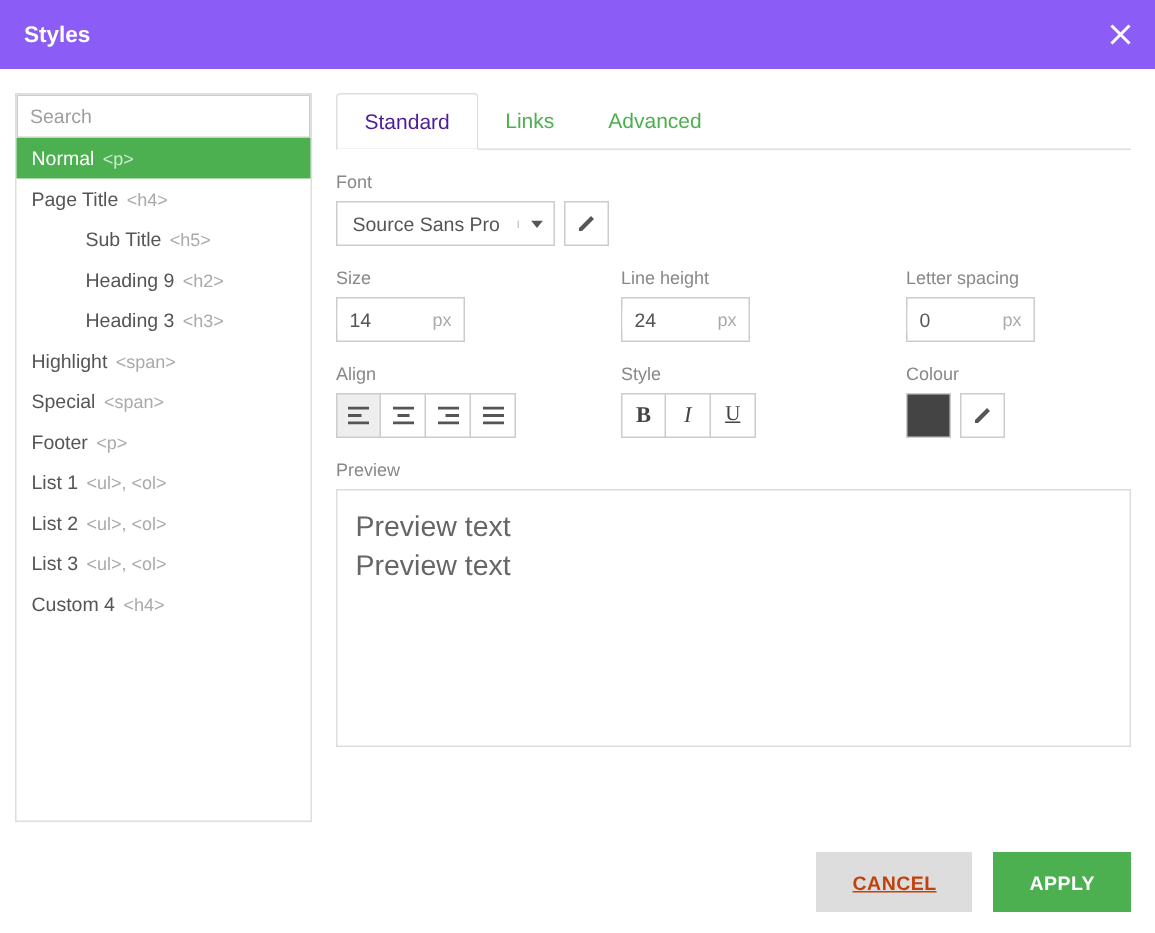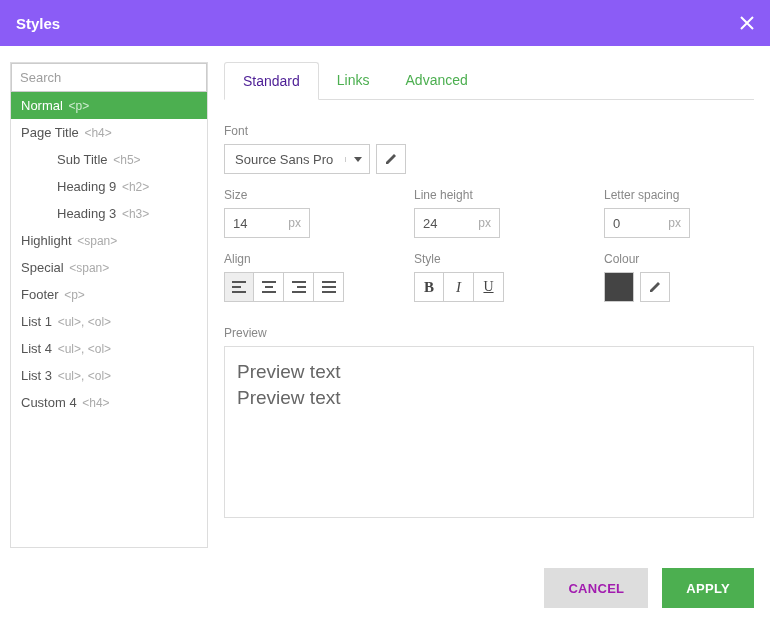--- a/index.html
+++ b/index.html
@@ -15,21 +15,21 @@
 .styles-list { list-style: none; }
 .styles-list li { padding: 6px 10px; cursor: pointer; color:#555; font-size:13px; }
 .styles-list li.indent2 { padding-left: 46px; }
 .styles-list li.active { background: #4caf50; color: #fff; }
 .styles-list li .tag { color: #aaa; font-size: 12px; margin-left:2px;}
 .styles-list li.active .tag { color: #cdeccf; }
 .main { flex: 1; padding-right:6px;}
 .tabs { border-bottom: 1px solid #ddd; display: flex; }
 .tab { padding: 10px 18px; cursor: pointer; color: #4caf50; font-size:14px; }
 .tab.active { border: 1px solid #ddd; border-bottom: 1px solid #fff; margin-bottom: -1px; color: #4c1d95; border-radius:3px 3px 0 0;}
-.section { margin-top: 24px; }
+.section { margin-top: 14px; }
 .row { display: flex; gap: 40px; margin-top: 14px; }
 .col { flex: 0 0 auto; }
 .col3 .col{ width:150px;}
 .label { font-size: 12px; color: #888; margin-bottom: 6px; display:block;}
 .font-row{ display:flex; gap:6px; align-items:stretch;}
 .font-select { border:1px solid #ccc; height:30px; display:flex; align-items:center;}
 .font-select .fval{ width:120px; padding:0 10px; font-size:13px; color:#555;}
 .font-select .caret{ width:24px; border-left:1px solid #ccc; display:flex; align-items:center; justify-content:center; cursor:pointer;}
 .icon-btn{ border:1px solid #ccc; width:30px; height:30px; display:flex; align-items:center; justify-content:center; cursor:pointer; background:#fff;}
 .num-input{ border:1px solid #ccc; height:30px; width:86px; display:flex; align-items:center;}
@@ -38,21 +38,21 @@
 .btn-group{ display:flex; }
 .btn-group .tbtn{ border:1px solid #ccc; width:30px; height:30px; display:flex; align-items:center; justify-content:center; cursor:pointer; background:#fff;}
 .btn-group .tbtn + .tbtn{ border-left:none;}
 .btn-group .tbtn.active{ background:#eee;}
 .colour-row{ display:flex; gap:6px;}
 .swatch{ width:30px; height:30px; border:1px solid #ccc; background:#444; cursor:pointer;}
 .preview-box{ border:1px solid #ddd; height:172px; padding:14px 12px; margin-top:6px; font-size:19px; color:#666;}
 .preview-box p{ margin-bottom:4px;}
 .footer{ position:absolute; bottom:14px; right:16px; display:flex; gap:14px;}
 .btn{ border:none; height:40px; padding:0 24px; font-weight:bold; font-size:13px; cursor:pointer; letter-spacing:.3px;}
-.btn.cancel{ background:#ddd; color:#a21caf;}
+.btn.cancel{ background:#ddd; color:#c2410c;text-decoration:underline;}
 .btn.apply{ background:#4caf50; color:#fff;}
 svg{ display:block;}
 </style>
 </head>
 <body>
 
 <div class="dialog">
 
   <div class="titlebar">
     <span class="title">Styles</span>
@@ -70,21 +70,21 @@
       <ul class="styles-list" id="styles-list">
           <li class="active"><span>Normal </span><span class="tag">&lt;p&gt;</span></li>
           <li><span>Page Title </span><span class="tag">&lt;h4&gt;</span></li>
           <li class="indent2"><span>Sub Title </span><span class="tag">&lt;h5&gt;</span></li>
           <li class="indent2"><span>Heading 9 </span><span class="tag">&lt;h2&gt;</span></li>
           <li class="indent2"><span>Heading 3 </span><span class="tag">&lt;h3&gt;</span></li>
           <li><span>Highlight </span><span class="tag">&lt;span&gt;</span></li>
           <li><span>Special </span><span class="tag">&lt;span&gt;</span></li>
           <li><span>Footer </span><span class="tag">&lt;p&gt;</span></li>
           <li><span>List 1 </span><span class="tag">&lt;ul&gt;, &lt;ol&gt;</span></li>
-          <li><span>List 4 </span><span class="tag">&lt;ul&gt;, &lt;ol&gt;</span></li>
+          <li><span>List 2 </span><span class="tag">&lt;ul&gt;, &lt;ol&gt;</span></li>
           <li><span>List 3 </span><span class="tag">&lt;ul&gt;, &lt;ol&gt;</span></li>
           <li><span>Custom 4 </span><span class="tag">&lt;h4&gt;</span></li>
         </ul>
     </div>
 
     <div class="main">
       <div class="tabs" id="tabs">
           <div class="tab active">Standard</div>
           <div class="tab">Links</div>
           <div class="tab">Advanced</div>

